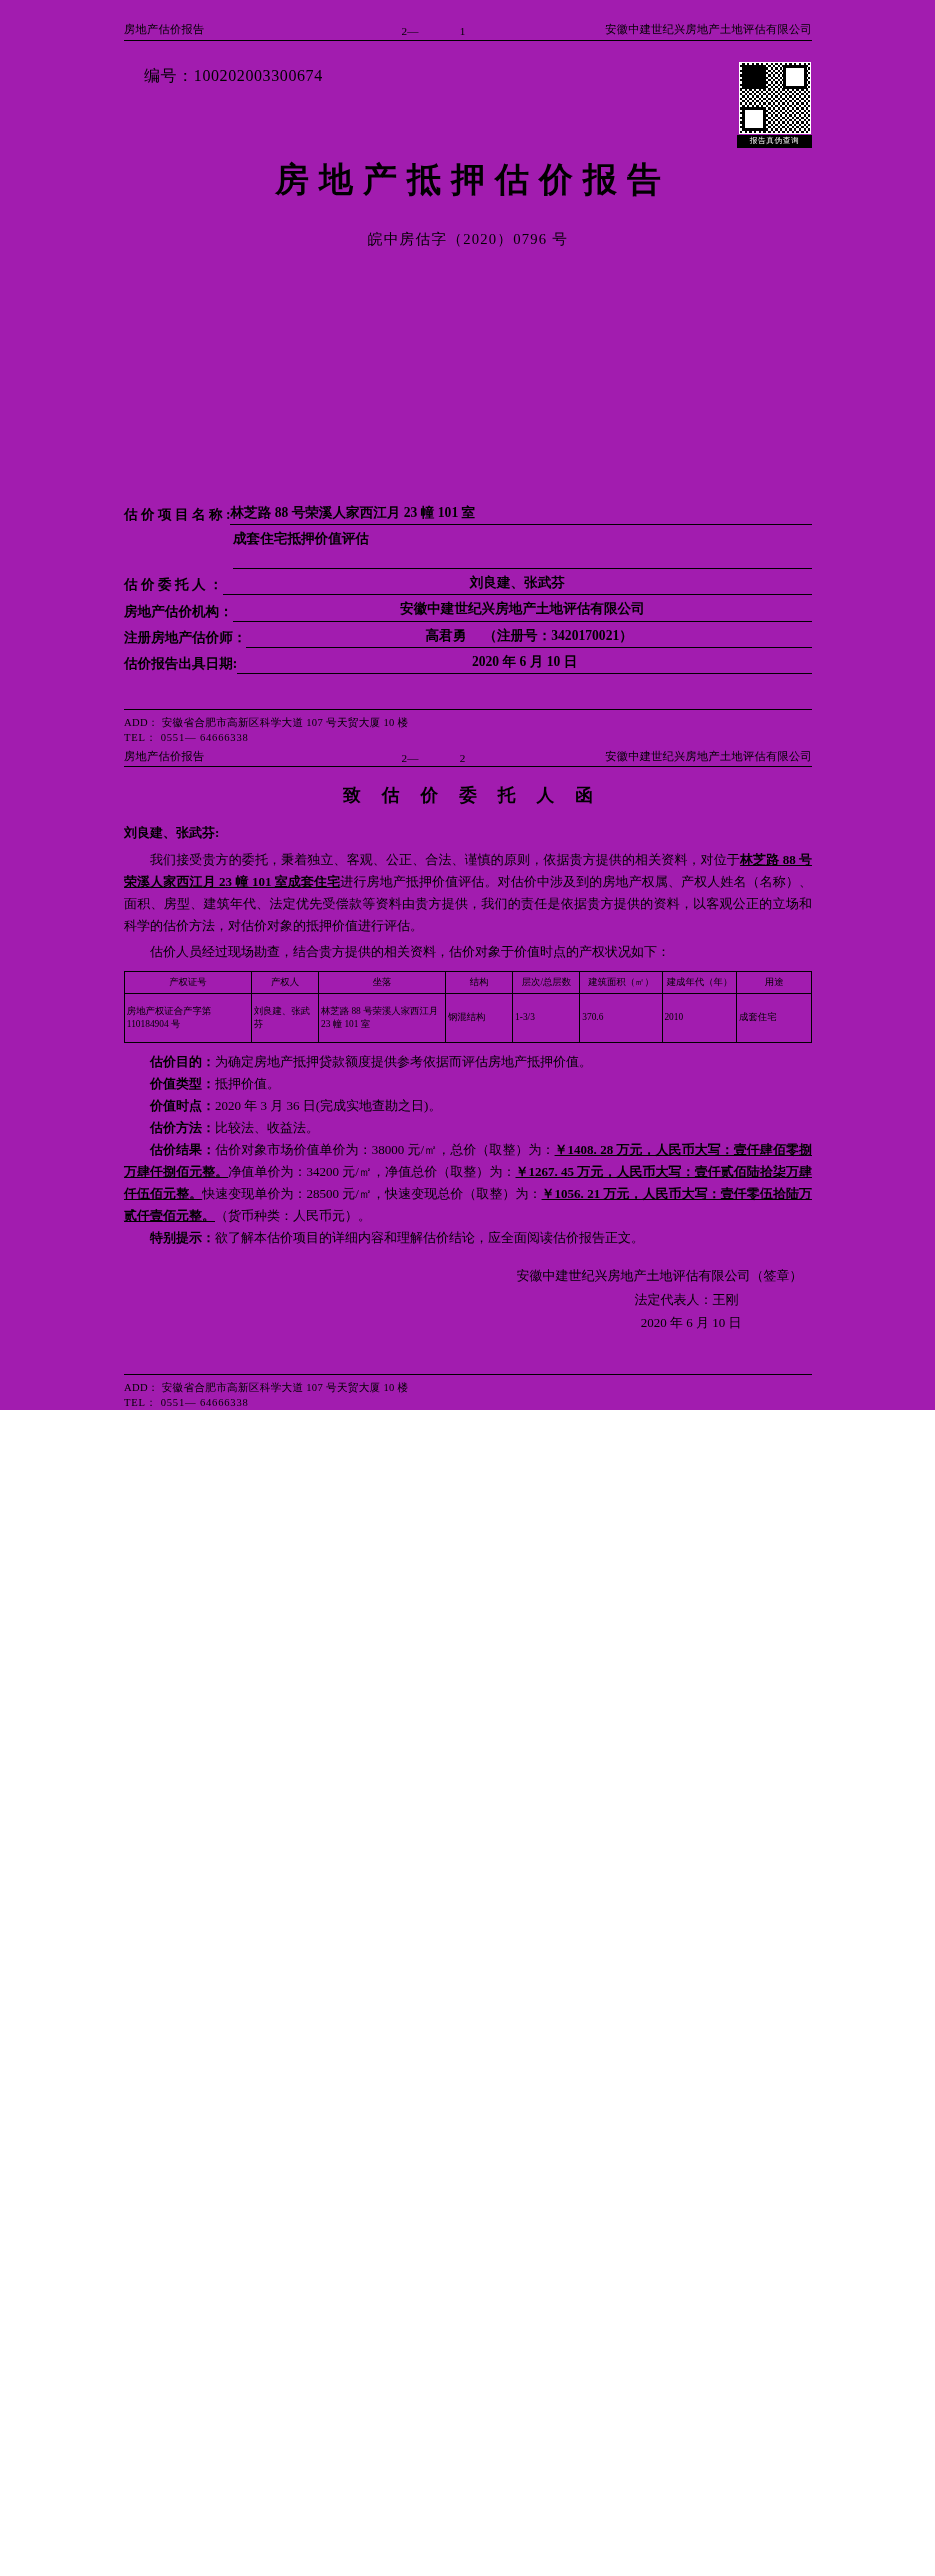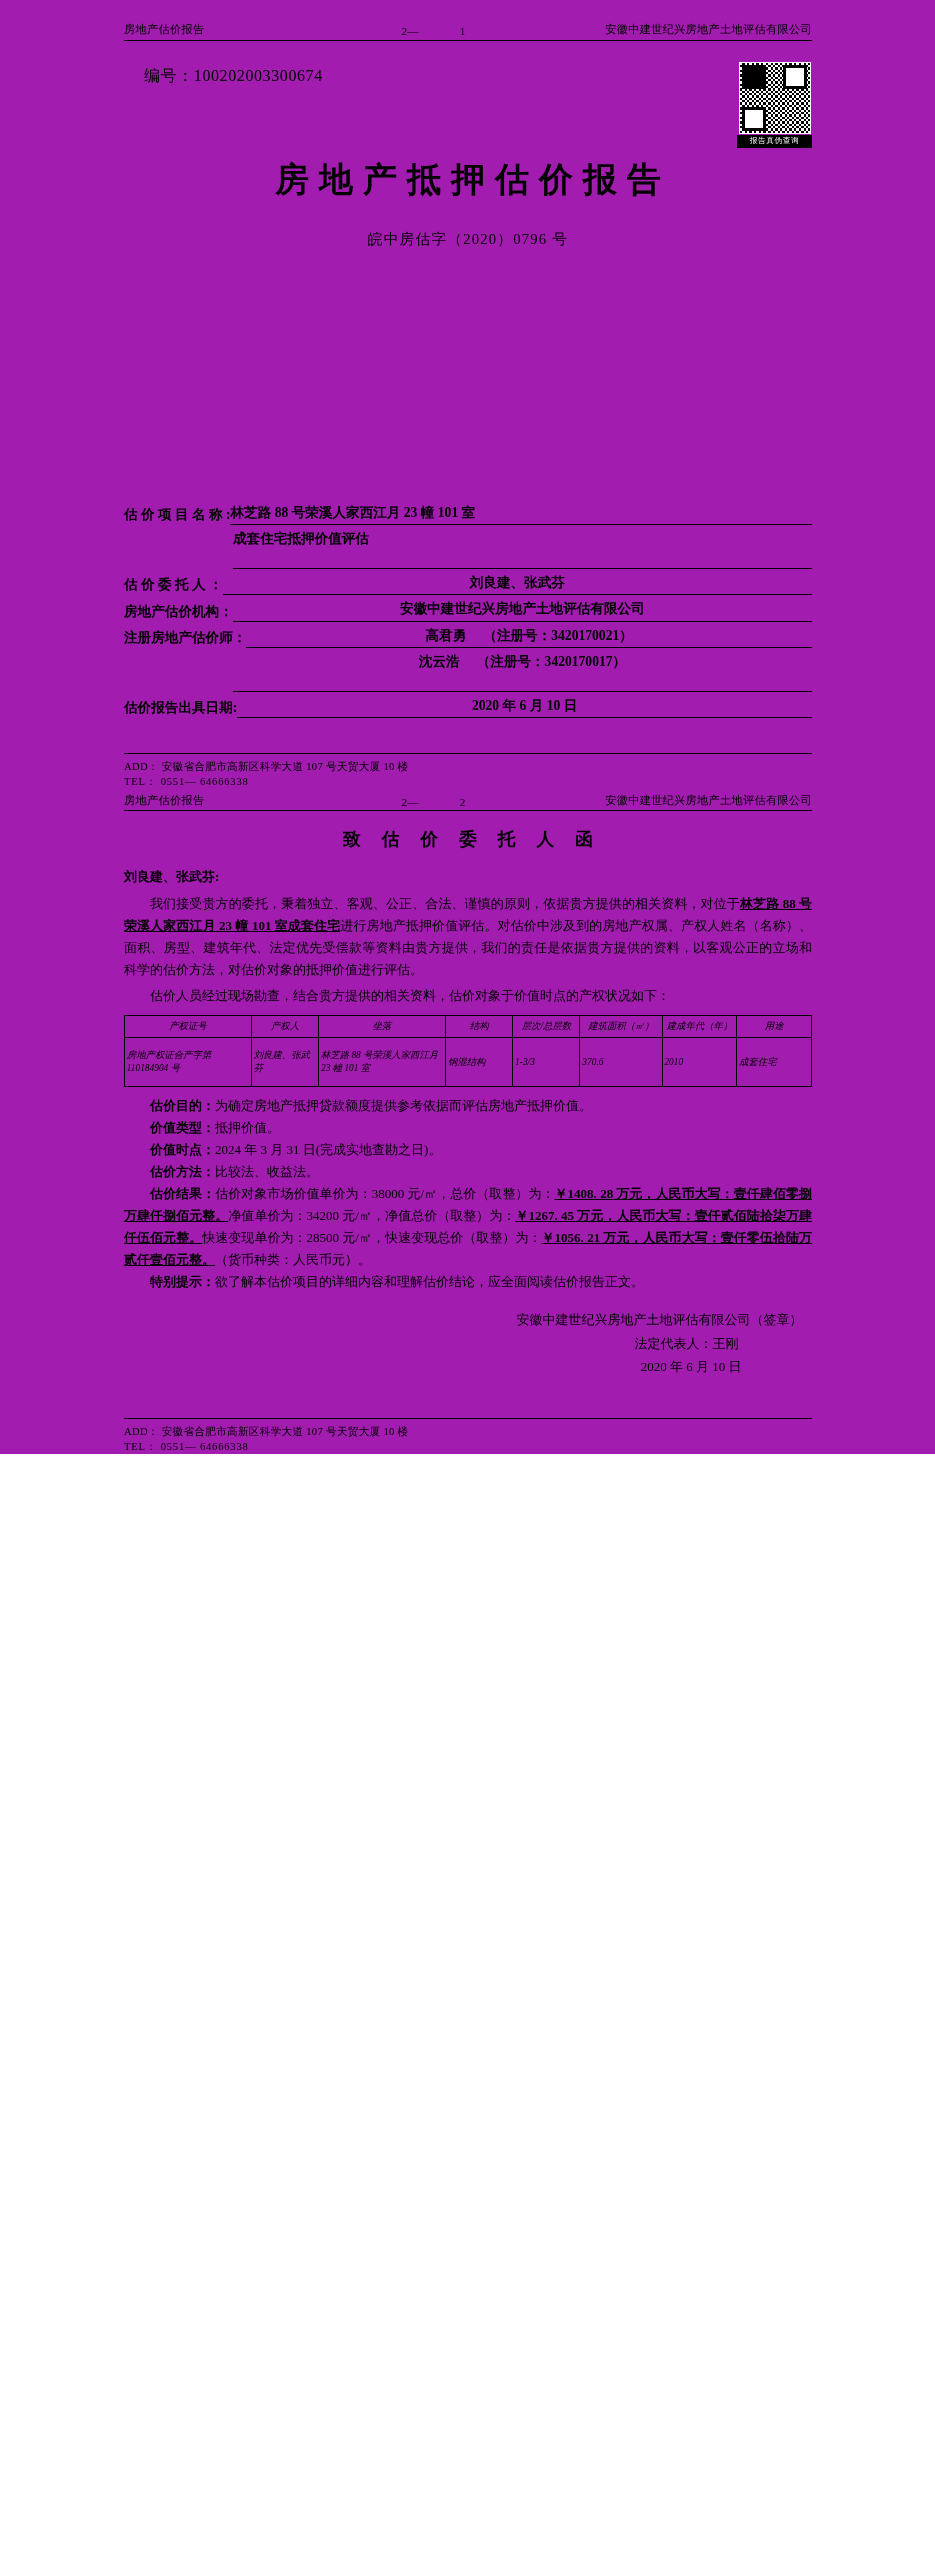--- a/index.html
+++ b/index.html
@@ -186,21 +186,20 @@
     width: 100%;
     border-collapse: collapse;
     margin: 8.3px 0 8.3px;
     font-size: 9.4px;
   }
   table.prop th, table.prop td {
     border: 0.9px solid #000;
     vertical-align: middle;
     padding: 4.1px 1.8px;
     line-height: 13px;
-    font-style: italic;
   }
   table.prop th { font-weight: normal; }
   table.prop td.cell { height: 39px; }
 
   .kv {
     font-size: 13px;
     line-height: 22px;
     text-indent: 26px;
     margin: 0;
     text-align: justify;
@@ -267,23 +266,20 @@
       </div>
 
       <div class="field-row">
         <span class="field-label">房地产估价机构：</span>
         <span class="field-value">安徽中建世纪兴房地产土地评估有限公司</span>
       </div>
 
       <div class="field-row">
         <span class="field-label">注册房地产估价师：</span>
         <span class="field-value">高君勇 　（注册号：3420170021）</span>
-      </div>
-      <div class="field-row">
-        <span class="field-cont" style="text-align:center">沈云浩 　（注册号：3420170017）</span>
       </div>
 
       <div class="field-row">
         <span class="field-label">估价报告出具日期:</span>
         <span class="field-value">2020 年 6 月 10 日</span>
       </div>
 
     </div>
 
     <div class="footer">
@@ -333,21 +329,21 @@
           <td class="cell">1-3/3</td>
           <td class="cell">370.6</td>
           <td class="cell">2010</td>
           <td class="cell">成套住宅</td>
         </tr>
       </tbody>
     </table>
 
     <p class="kv"><b>估价目的：</b><span>为确定房地产抵押贷款额度提供参考依据而评估房地产抵押价值。</span></p>
     <p class="kv"><b>价值类型：</b><span>抵押价值。</span></p>
-    <p class="kv"><b>价值时点：</b><span>2024 年 3 月 31 日(完成实地查勘之日)。</span></p>
+    <p class="kv"><b>价值时点：</b><span>2020 年 3 月 36 日(完成实地查勘之日)。</span></p>
     <p class="kv"><b>估价方法：</b><span>比较法、收益法。</span></p>
 
     <p class="kv"><b>估价结果：</b><span>估价对象市场价值单价为：38000 元/㎡，总价（取整）为：</span><span class="u-bold">￥1408. 28 万元，人民币大写：壹仟肆佰零捌万肆仟捌佰元整。</span><span>净值单价为：34200 元/㎡，净值总价（取整）为：</span><span class="u-bold">￥1267. 45 万元，人民币大写：壹仟贰佰陆拾柒万肆仟伍佰元整。</span><span>快速变现单价为：28500 元/㎡，快速变现总价（取整）为：</span><span class="u-bold">￥1056. 21 万元，人民币大写：壹仟零伍拾陆万贰仟壹佰元整。</span><span>（货币种类：人民币元）。</span></p>
 
     <p class="kv"><b>特别提示：</b><span>欲了解本估价项目的详细内容和理解估价结论，应全面阅读估价报告正文。</span></p>
 
     <div class="sign">
       <div class="l1">安徽中建世纪兴房地产土地评估有限公司（签章）</div>
       <div class="l2">法定代表人：王刚</div>
       <div class="l3">2020 年 6 月 10 日</div>

